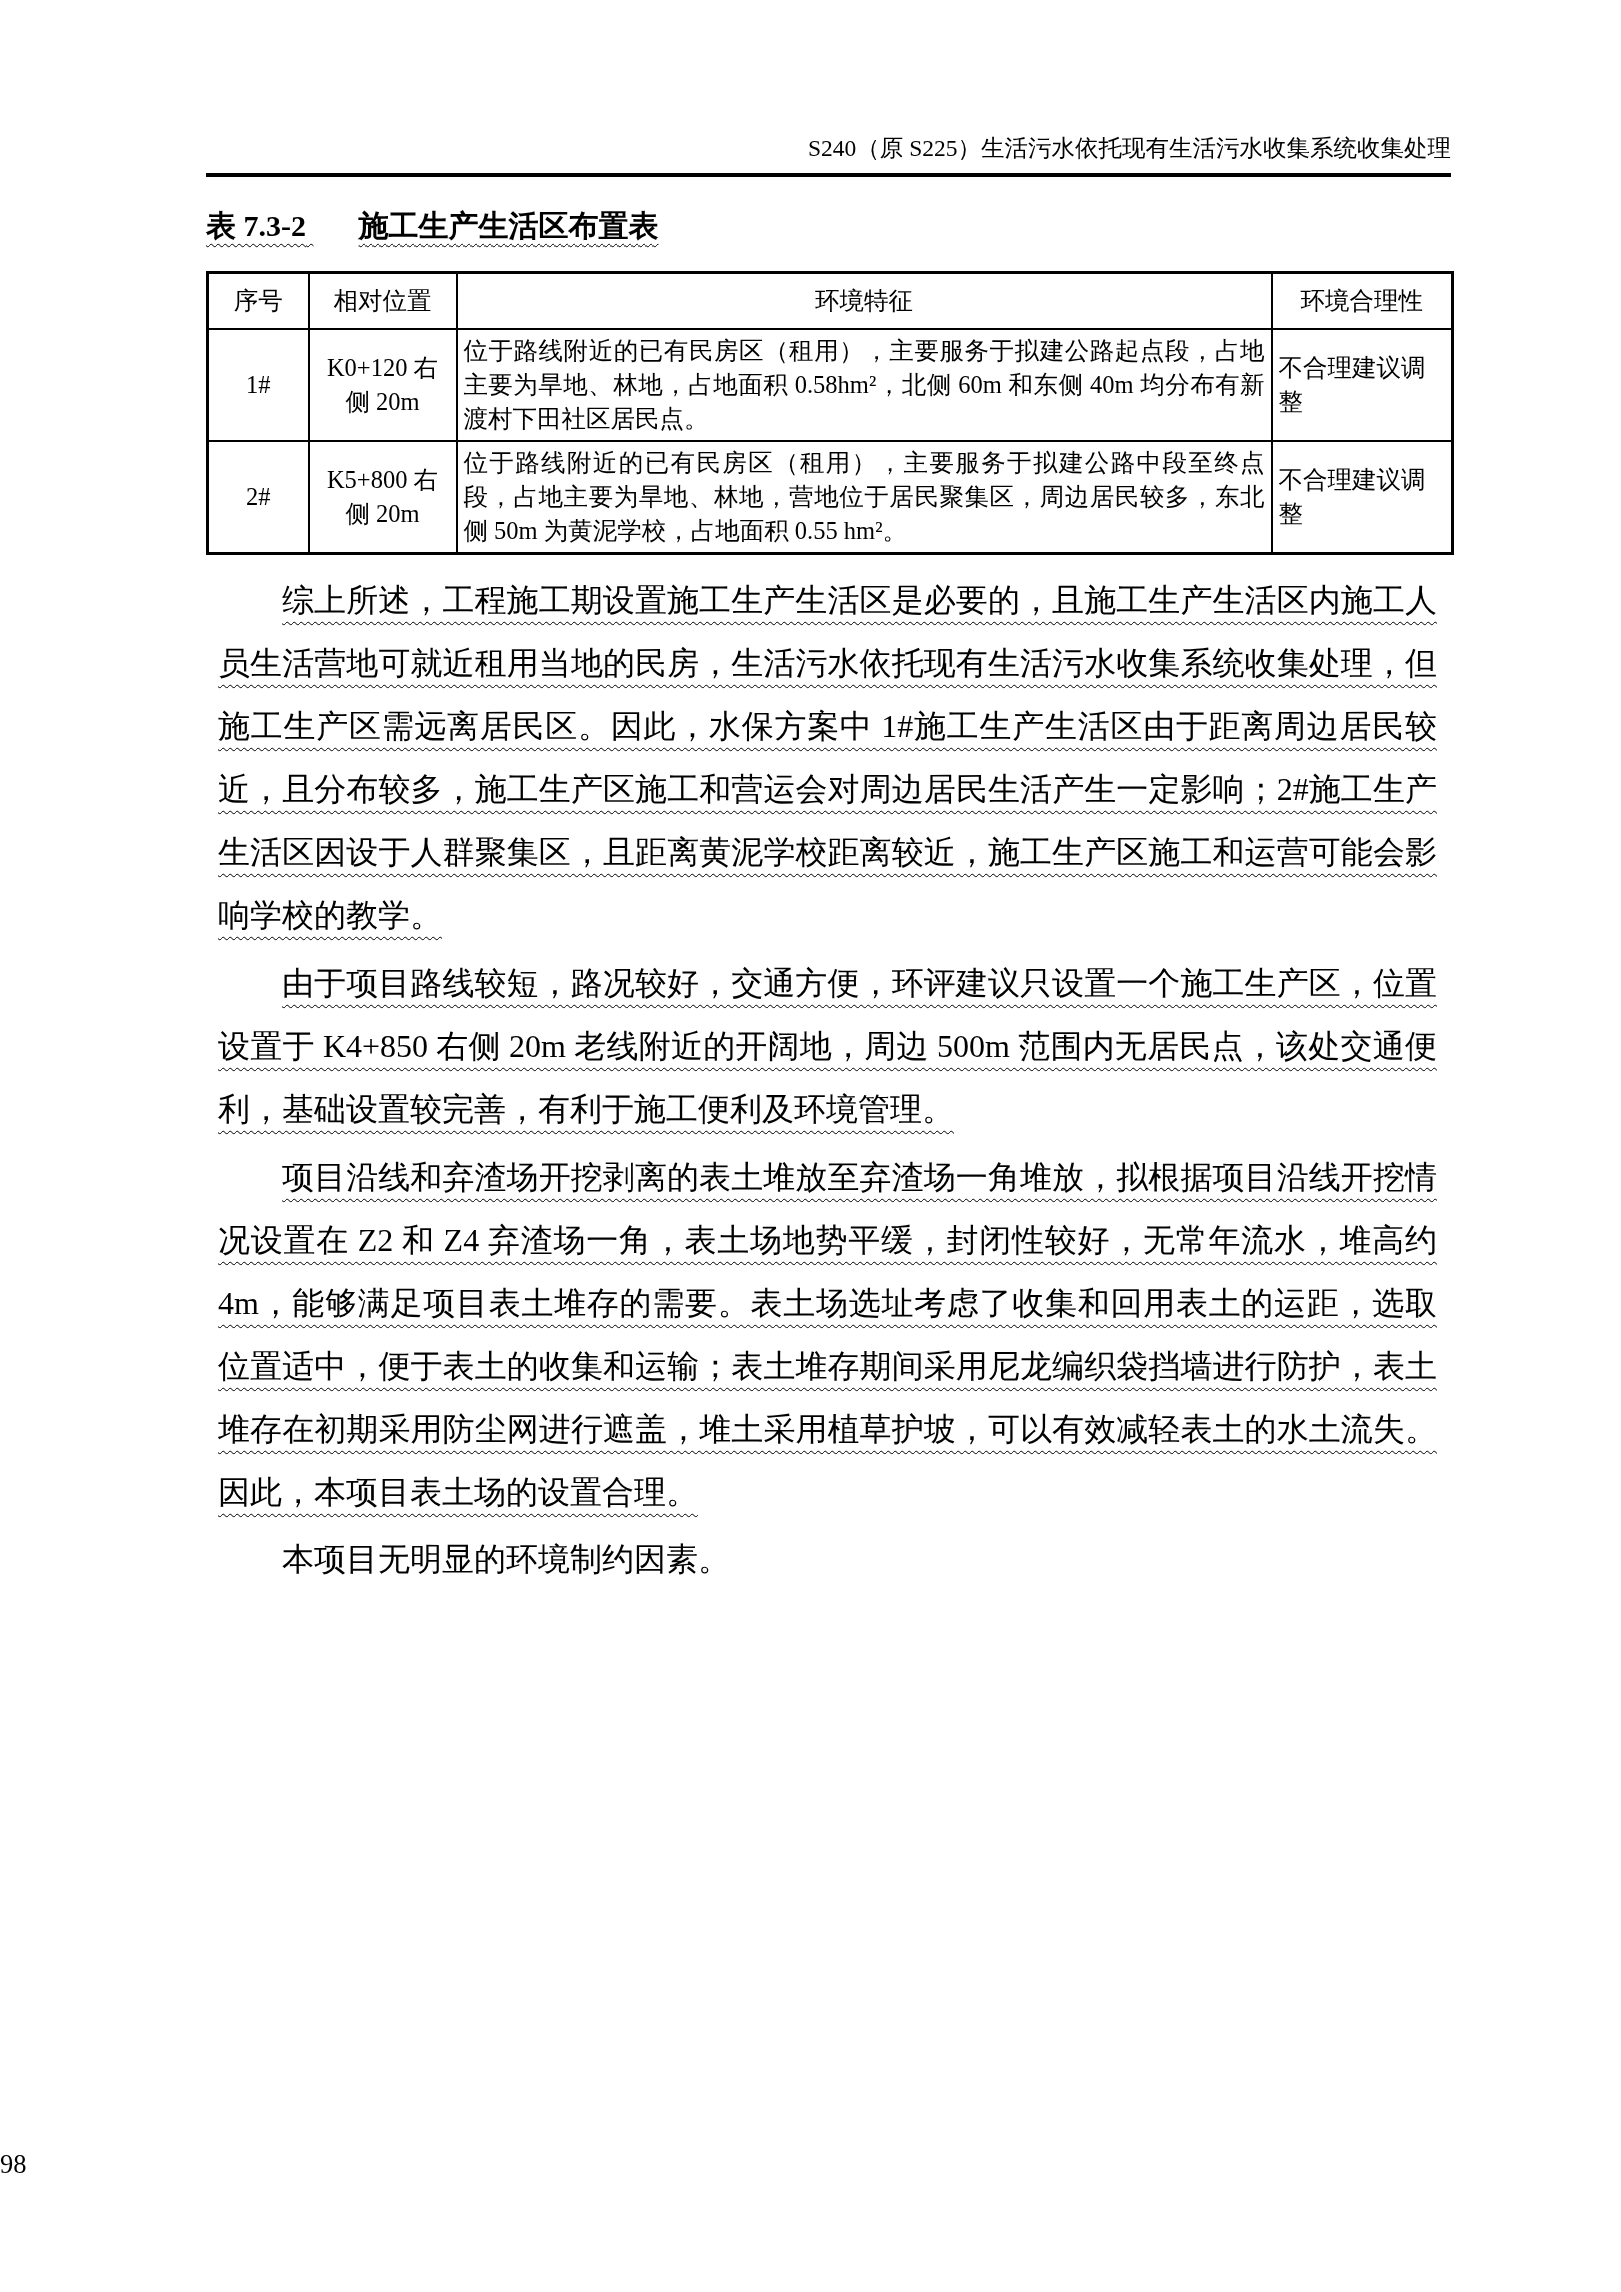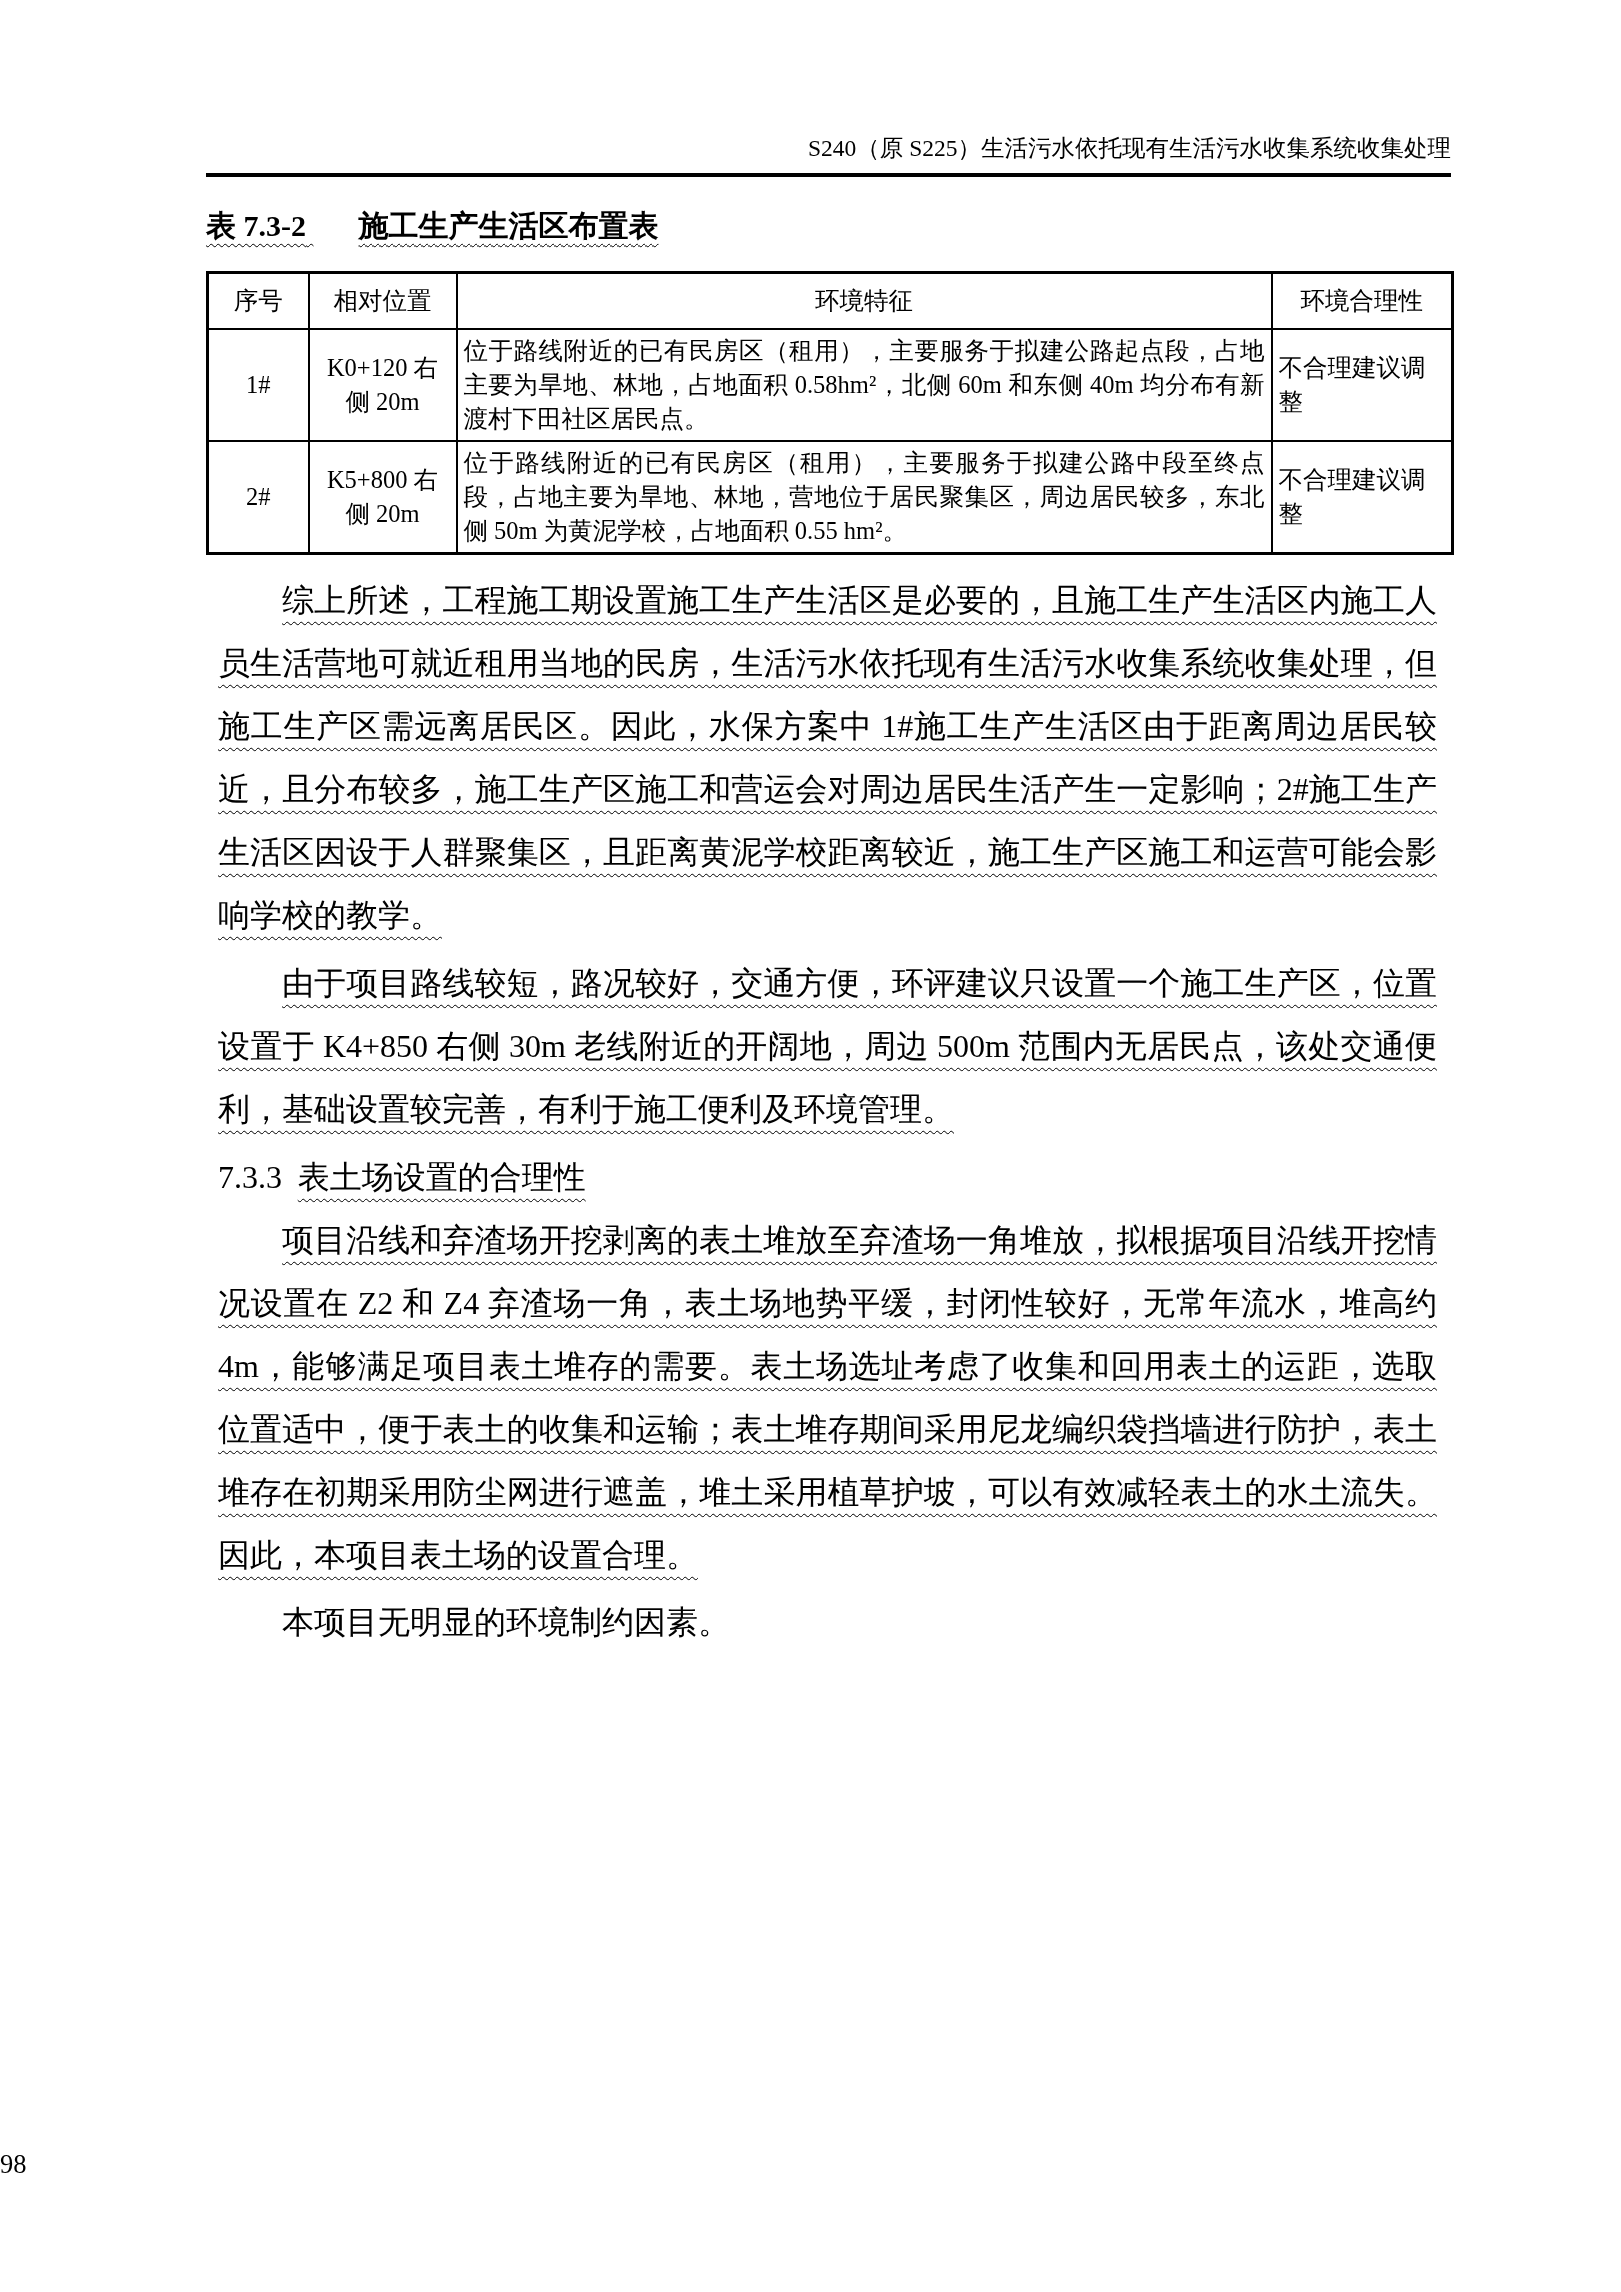--- a/index.html
+++ b/index.html
@@ -151,25 +151,22 @@
         <td class="cell-feature">位于路线附近的已有民房区（租用），主要服务于拟建公路中段至终点段，占地主要为旱地、林地，营地位于居民聚集区，周边居民较多，东北侧 50m 为黄泥学校，占地面积 0.55 hm²。</td>
         <td class="cell-rat">不合理建议调整</td>
       </tr>
     </tbody>
   </table>
 
   <div class="body-text">
 
     <p class="wavy">综上所述，工程施工期设置施工生产生活区是必要的，且施工生产生活区内施工人员生活营地可就近租用当地的民房，生活污水依托现有生活污水收集系统收集处理，但施工生产区需远离居民区。因此，水保方案中 1#施工生产生活区由于距离周边居民较近，且分布较多，施工生产区施工和营运会对周边居民生活产生一定影响；2#施工生产生活区因设于人群聚集区，且距离黄泥学校距离较近，施工生产区施工和运营可能会影响学校的教学。</p>
 
-    <p class="wavy">由于项目路线较短，路况较好，交通方便，环评建议只设置一个施工生产区，位置设置于 K4+850 右侧 30m 老线附近的开阔地，周边 500m 范围内无居民点，该处交通便利，基础设置较完善，有利于施工便利及环境管理。</p>
+    <p class="wavy">由于项目路线较短，路况较好，交通方便，环评建议只设置一个施工生产区，位置设置于 K4+850 右侧 20m 老线附近的开阔地，周边 500m 范围内无居民点，该处交通便利，基础设置较完善，有利于施工便利及环境管理。</p>
 
-    <h3 class="h-733">
-      <span class="h-num">7.3.3</span><span class="wavy">表土场设置的合理性</span>
-    </h3>
 
     <p class="wavy">项目沿线和弃渣场开挖剥离的表土堆放至弃渣场一角堆放，拟根据项目沿线开挖情况设置在 Z2 和 Z4 弃渣场一角，表土场地势平缓，封闭性较好，无常年流水，堆高约 4m，能够满足项目表土堆存的需要。表土场选址考虑了收集和回用表土的运距，选取位置适中，便于表土的收集和运输；表土堆存期间采用尼龙编织袋挡墙进行防护，表土堆存在初期采用防尘网进行遮盖，堆土采用植草护坡，可以有效减轻表土的水土流失。因此，本项目表土场的设置合理。</p>
 
 
     <p>本项目无明显的环境制约因素。</p>
 
   </div>
 
   <div class="page-footer">
     <span>98</span>

